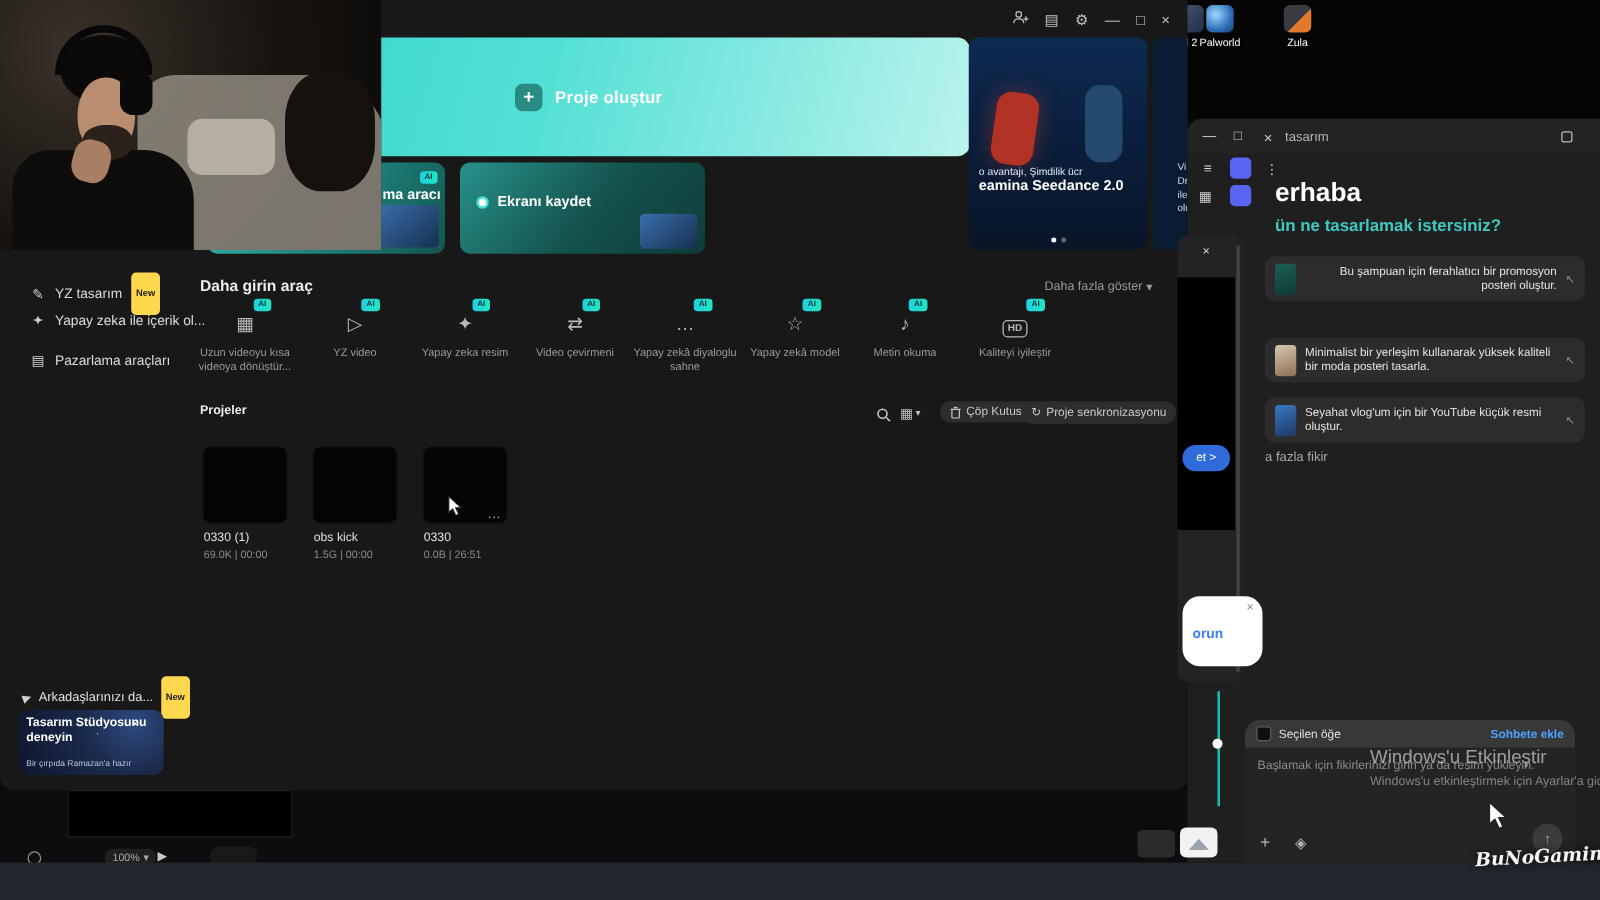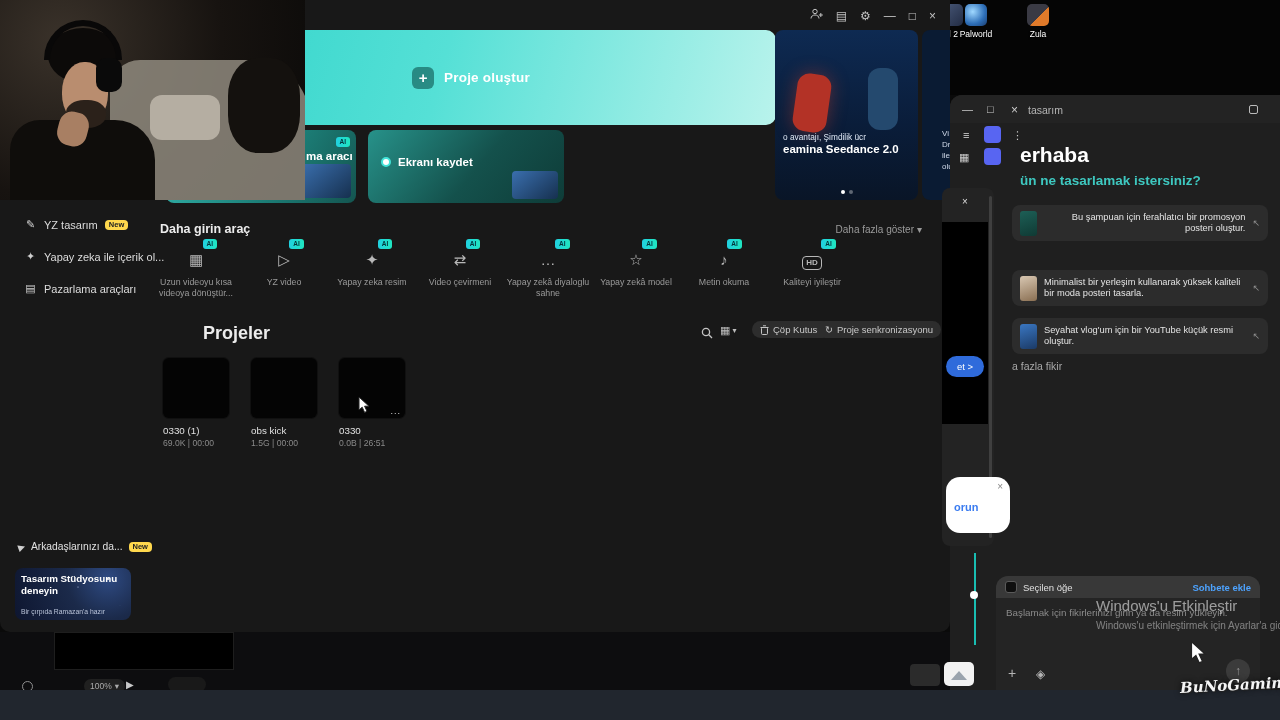--- a/index.html
+++ b/index.html
@@ -64,42 +64,42 @@
   .promo .dots i { width:4px; height:4px; border-radius:50%; background:rgba(255,255,255,.35); }
   .promo .dots i.on { background:#fff; }
   .promo2 { position:absolute; left:922px; top:30px; width:28px; height:170px; border-radius:8px 0 0 8px;
             background:#0a1b33; overflow:hidden; }
   .promo2 div { font-size:8px; color:#cfd8e8; line-height:11px; position:absolute; left:20px; top:98px; }
 
   .sb-item { position:absolute; left:24px; display:flex; align-items:center; gap:7px; cursor:default; }
   .sb-item .sicon { color:#cfcfcf; font-size:11px; width:13px; text-align:center; }
   .sb-item .slbl { color:#dcdcdc; font-size:11px; }
   .new-badge { background:#ffd84d; color:#222; font-size:7.5px; font-weight:bold; border-radius:4px;
-               padding:1px 4px; line-height:8px; }
+               padding:13px 4px; line-height:8px; }
   .invite { position:absolute; left:18px; top:541px; display:flex; align-items:center; gap:6px; }
   .invite .iicon { color:#cfcfcf; font-size:9px; transform:rotate(-20deg); }
   .invite .ilbl { color:#e0e0e0; font-size:10.3px; }
   .studio { position:absolute; left:15px; top:568px; width:116px; height:52px; border-radius:8px; overflow:hidden;
             background:radial-gradient(circle at 80% 20%, #2e4a82 0%, #1b2a4a 40%, #0e1630 100%); }
   .studio::after { content:""; position:absolute; width:2px; height:2px; border-radius:50%; background:#fff;
             left:92px; top:10px; box-shadow:-30px 8px 0 -0.5px #cfe0ff, 12px 26px 0 -0.8px #9fb8e8, -58px 30px 0 -1px rgba(255,255,255,.6); }
   .studio .st1 { position:absolute; left:6px; top:5px; width:104px; color:#fff; font-size:9.8px; font-weight:bold; line-height:11.5px; }
   .studio .st2 { position:absolute; left:6px; bottom:5px; color:#b9c3d8; font-size:6.8px; }
 
   .tools-h { position:absolute; left:160px; top:222px; color:#ececec; font-size:12.5px; font-weight:bold; }
   .tools-more { position:absolute; right:28px; top:224px; color:#9a9a9a; font-size:10px; display:flex; gap:3px; align-items:flex-start; }
   .tools-row { position:absolute; left:152px; top:246px; display:flex; }
   .titem { width:88px; display:flex; flex-direction:column; align-items:center; cursor:default; }
   .titem .iwrap { position:relative; height:24px; display:flex; align-items:flex-end; }
   .titem .tglyph { font-size:15px; color:#b8b8b8; line-height:20px; }
   .titem .tglyph.hd { font-size:8px; font-weight:bold; border:1.4px solid #b8b8b8; border-radius:4px; padding:2px 3px; line-height:8px; }
   .titem .tbadge { position:absolute; top:-7px; right:-14px; }
   .titem .tlbl { margin-top:7px; font-size:8.8px; color:#9a9a9a; text-align:center; line-height:10.5px; max-width:84px; min-height:21px; }
 
-  .proj-h { position:absolute; left:160px; top:323px; color:#ececec; font-size:18px; font-weight:bold;margin-left:43px; }
+  .proj-h { position:absolute; left:160px; top:323px; color:#ececec; font-size:10px; font-weight:bold; }
   .proj-search { position:absolute; left:701px; top:325px; }
   .proj-grid { position:absolute; left:720px; top:324px; color:#bcbcbc; font-size:11px; display:flex; gap:2px; align-items:center; }
   .pill { position:absolute; top:321px; display:inline-flex; align-items:center; gap:4px; background:#2d2d2d;
           border-radius:10px; padding:3px 8px; font-size:9.5px; color:#c9c9c9; }
   .pill-trash { left:752px; }
   .pill-sync { left:817px; }
   .pwrap { position:absolute; top:358px; width:66px; }
   .pwrap .pthumb { width:66px; height:60px; background:#040404; border-radius:6px; position:relative; box-shadow:0 0 0 1px #101010; }
   .pwrap .pmenu { position:absolute; right:4px; bottom:2px; color:#ddd; font-size:9px; letter-spacing:1px; }
   .pwrap .pname { margin-top:7px; color:#e0e0e0; font-size:9.8px; }

